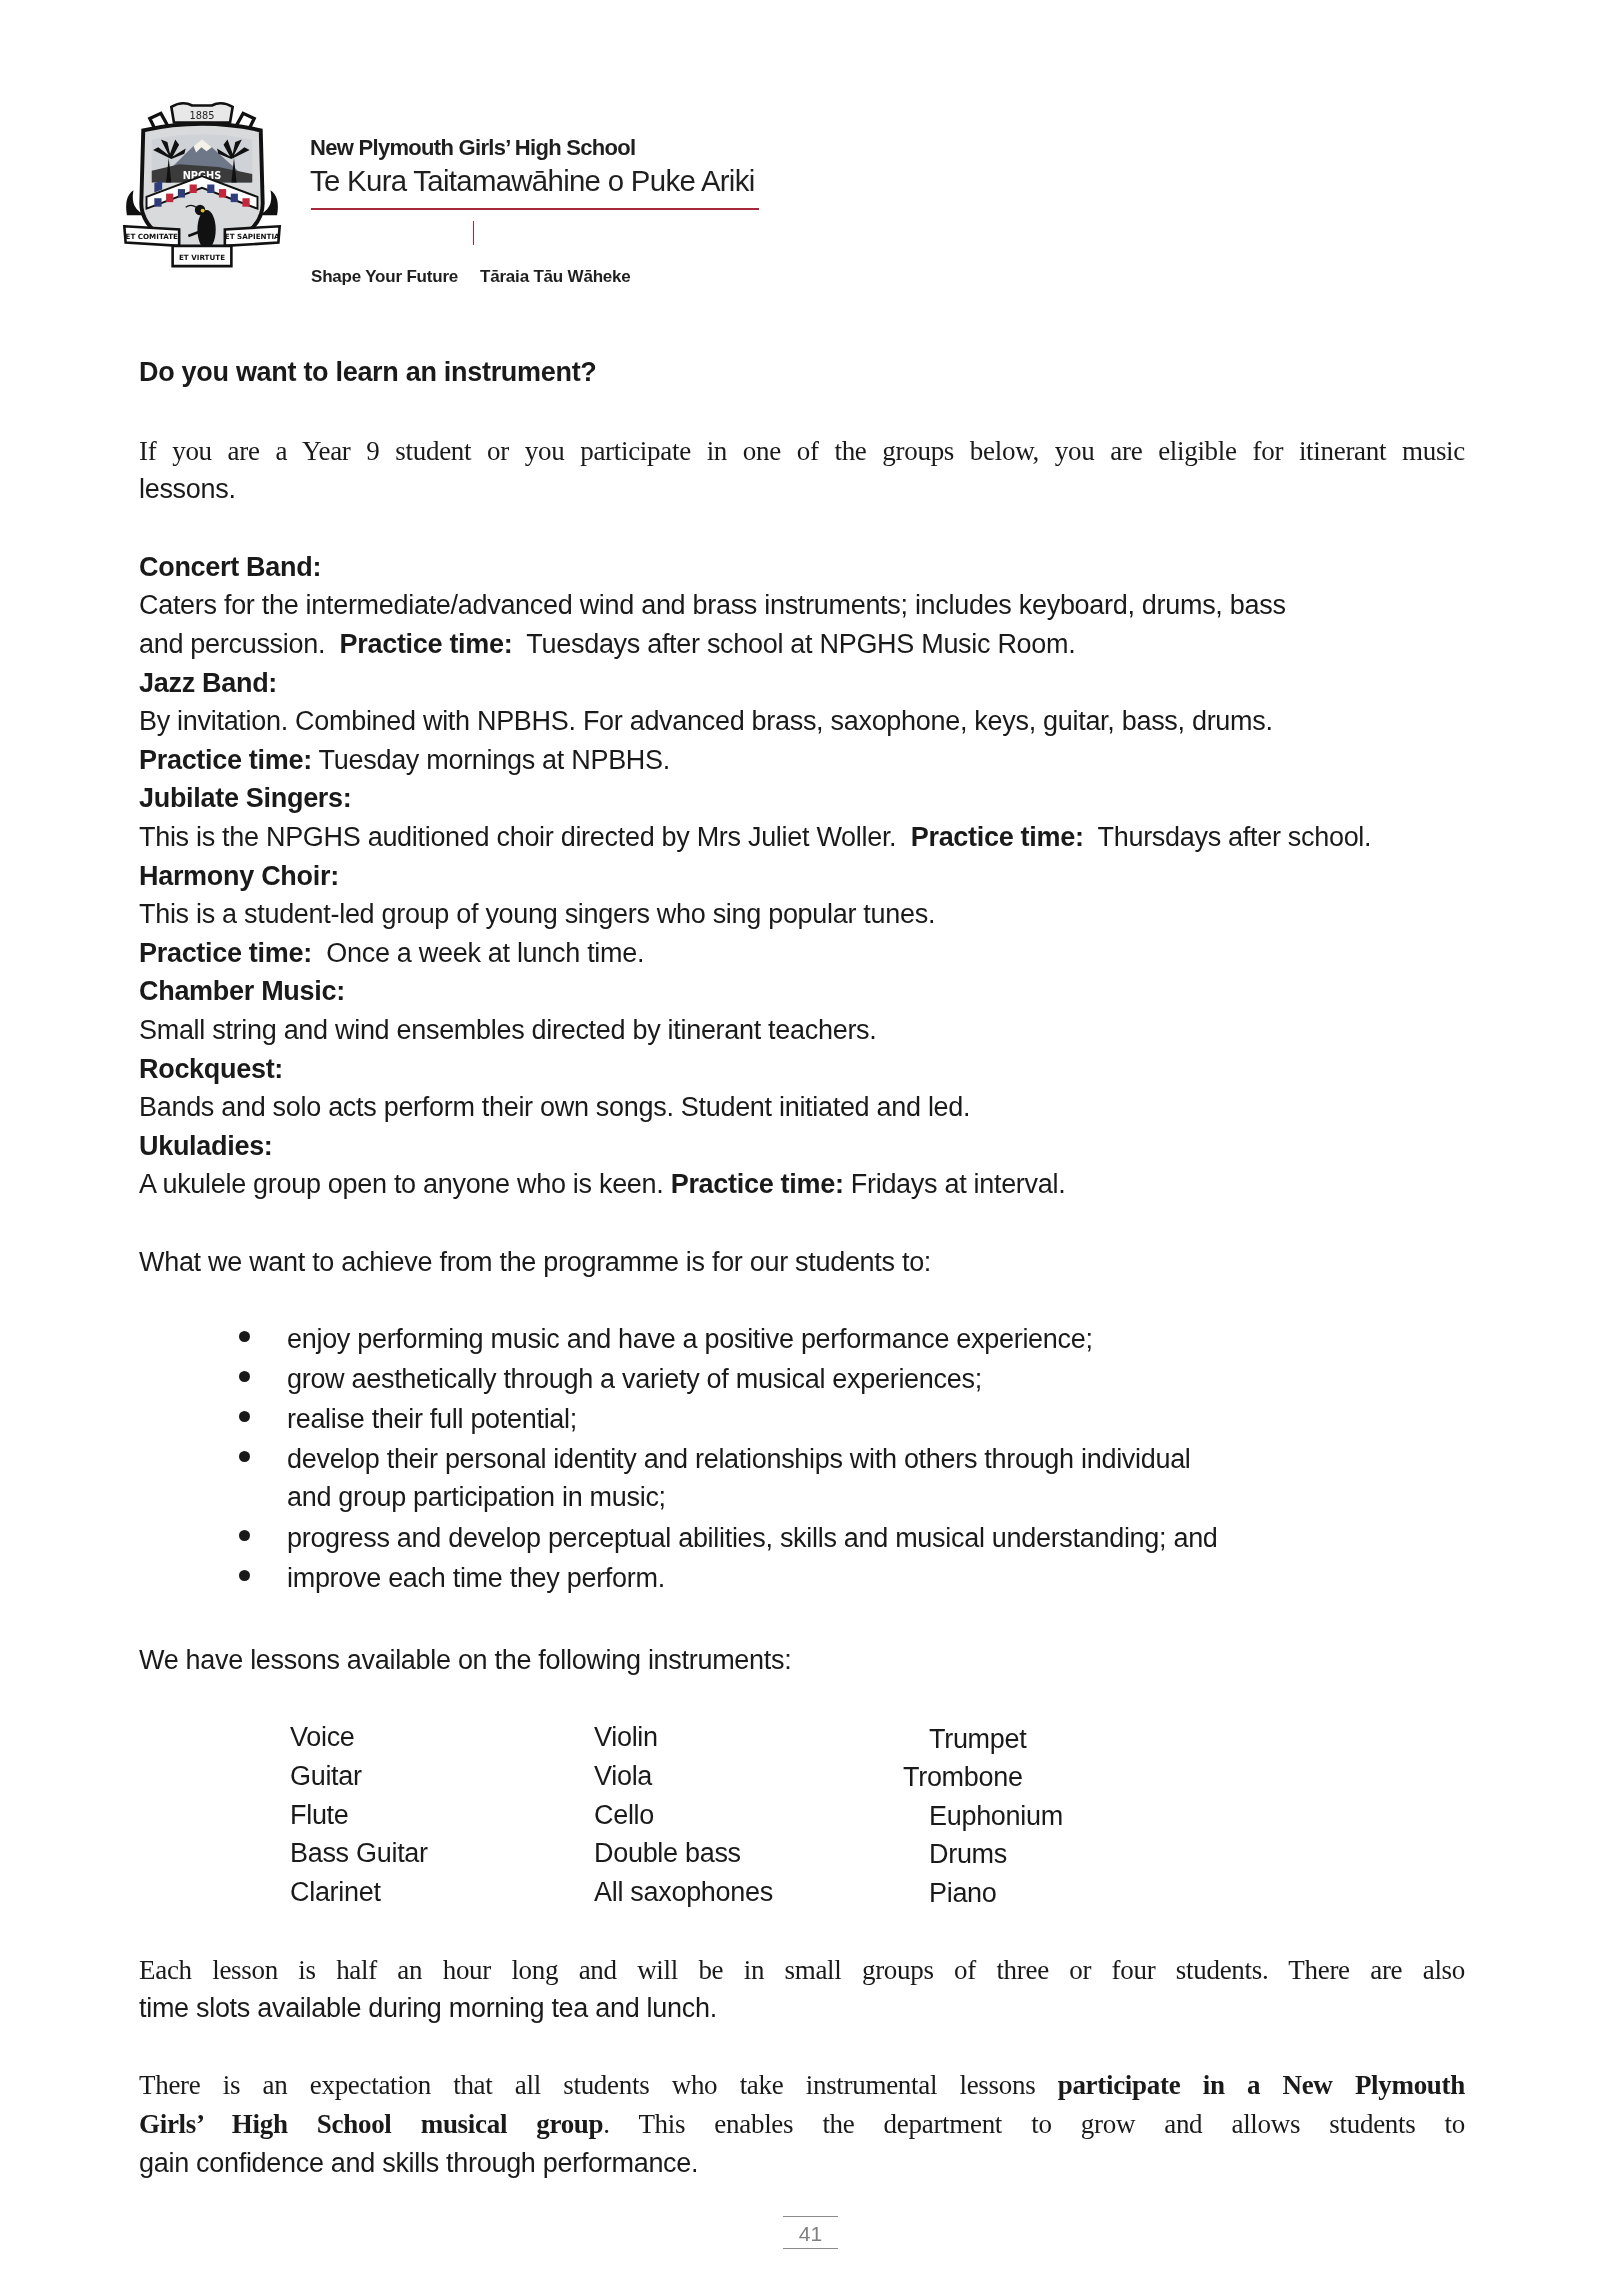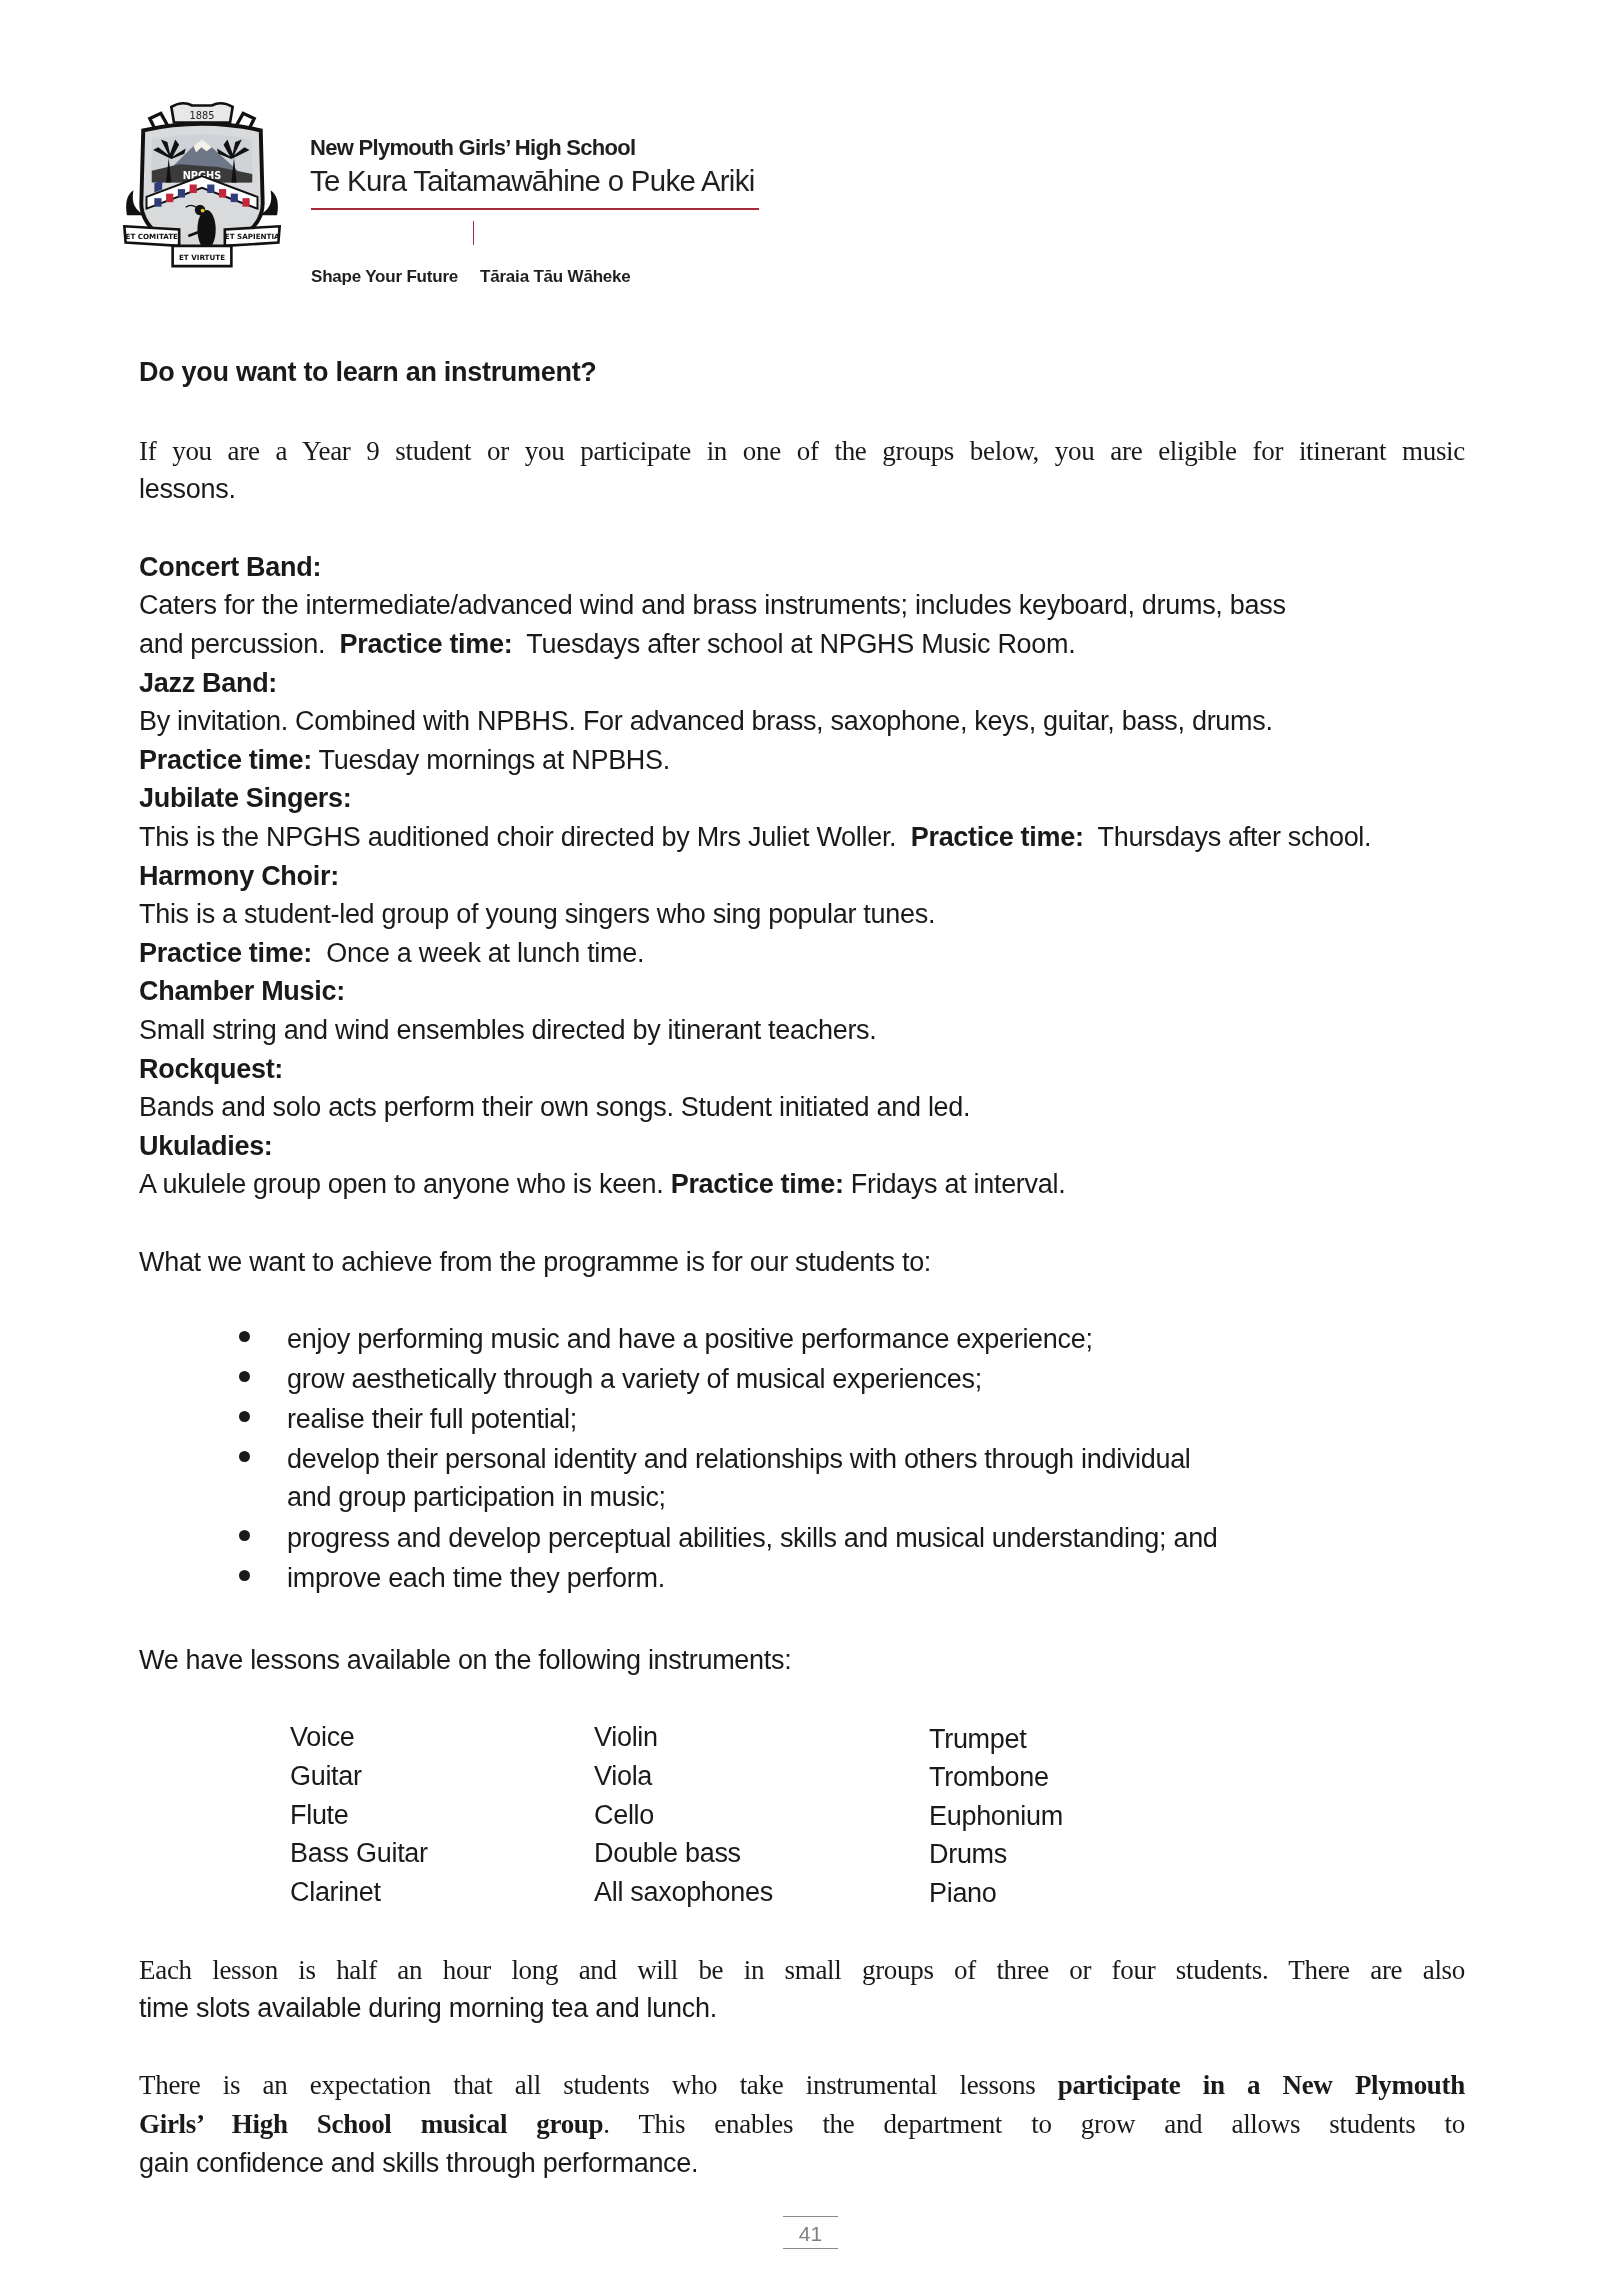--- a/index.html
+++ b/index.html
@@ -147,21 +147,21 @@
   <div class="instr" style="left:290px; top:1834px;">Bass Guitar</div>
   <div class="instr" style="left:290px; top:1873px;">Clarinet</div>
 
   <div class="instr" style="left:594px; top:1718px;">Violin</div>
   <div class="instr" style="left:594px; top:1757px;">Viola</div>
   <div class="instr" style="left:594px; top:1796px;">Cello</div>
   <div class="instr" style="left:594px; top:1834px;">Double bass</div>
   <div class="instr" style="left:594px; top:1873px;text-align:right;">All saxophones</div>
 
   <div class="instr" style="left:929px; top:1720px;">Trumpet</div>
-  <div class="instr" style="left:929px; top:1758px;">Trombone</div>
+  <div class="instr" style="left:903px; top:1758px;">Trombone</div>
   <div class="instr" style="left:929px; top:1797px;">Euphonium</div>
   <div class="instr" style="left:929px; top:1835px;">Drums</div>
   <div class="instr" style="left:929px; top:1874px;">Piano</div>
 </div>
 
 <div class="line just" style="top:1951px;">Each lesson is half an hour long and will be in small groups of three or four students.  There are also</div>
 <div class="line" style="top:1989px;">time slots available during morning tea and lunch.</div>
 
 <div class="line just" style="top:2066px;"><span>There is an expectation that all students who take instrumental lessons </span> <span class="b">participate in a New Plymouth</span></div>
 <div class="line just" style="top:2105px;"><span class="b">Girls’ High School musical group</span><span>. This enables the department to grow and allows students to</span></div>

